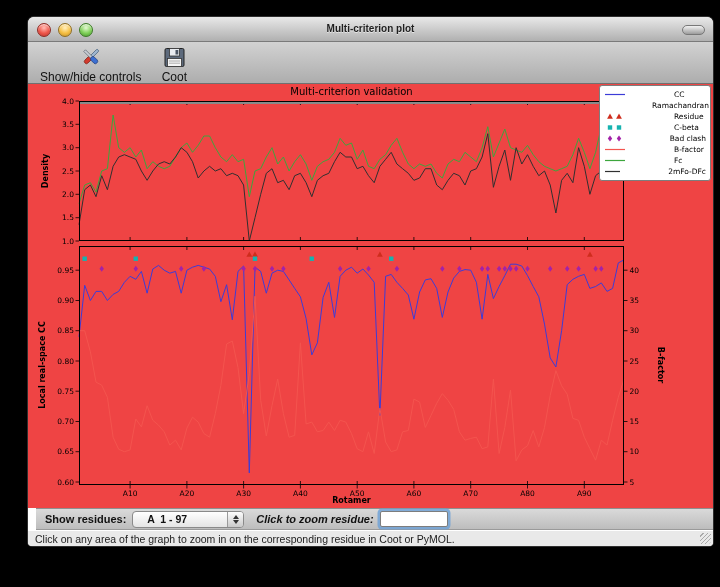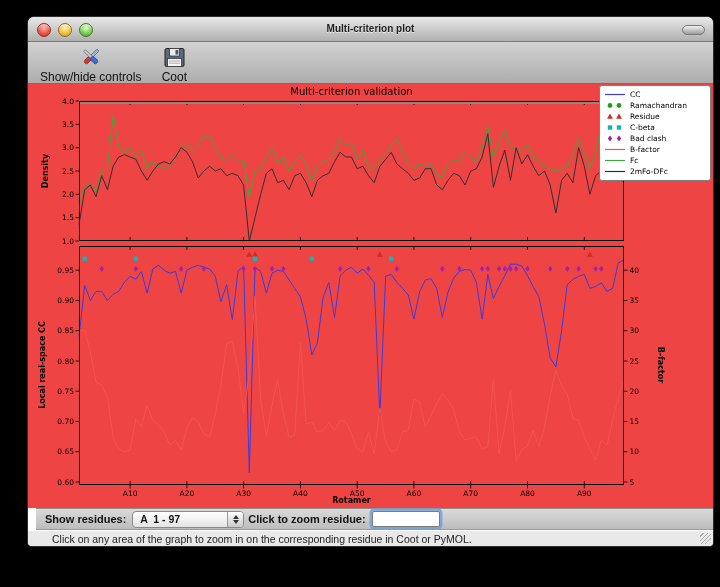--- a/index.html
+++ b/index.html
@@ -17,31 +17,31 @@
   .tbitem{display:flex;flex-direction:column;align-items:center;gap:1px;font-size:12px;color:#111;}
   .tbicon{width:26px;height:24px;display:flex;align-items:center;justify-content:center;}
   .canvas{position:absolute;left:0;top:67px;width:685px;height:424px;background:#ef4444;overflow:hidden;}
   .plot-title{position:absolute;left:51px;top:2px;width:545px;text-align:center;font-family:"DejaVu Sans",sans-serif;font-size:10px;color:#000;}
   .vlabel{position:absolute;white-space:nowrap;font-family:"DejaVu Sans",sans-serif;font-size:8px;font-weight:bold;color:#000;}
   .xlabel{position:absolute;left:51px;top:412px;width:545px;text-align:center;font-family:"DejaVu Sans",sans-serif;font-size:8px;font-weight:bold;color:#000;}
   svg.axes{position:absolute;overflow:visible;}
   svg.axes text{font-family:"DejaVu Sans",sans-serif;font-size:7.5px;fill:#000;}
   .legend{position:absolute;left:571px;top:1px;width:112px;background:#fff;border:1px solid #7d7d7d;border-radius:3px;padding:3px 4px;box-sizing:border-box;}
   .legend-row{display:flex;align-items:center;gap:4px;height:11px;}
-  .legend-row span{font-family:"DejaVu Sans",sans-serif;font-size:7.5px;color:#000;white-space:nowrap;}
+  .legend-row span{font-family:"DejaVu Sans",sans-serif;font-size:7.5px;color:#000;white-space:nowrap;margin-left:44px;}
   .controlsbar{position:absolute;left:8px;top:491px;right:0;height:22px;background:linear-gradient(#dadada,#bdbdbd);border-top:1px solid #8f8f8f;border-bottom:1px solid #9a9a9a;display:flex;align-items:center;padding-left:9px;box-sizing:border-box;font-size:11px;font-weight:bold;color:#111;}
   .dropdown{margin-left:6px;width:112px;height:17px;background:linear-gradient(#ffffff,#e4e4e4);border:1px solid #8a8a8a;border-radius:4px;display:flex;align-items:center;box-sizing:border-box;overflow:hidden;}
-  .dropdown .val{flex:1;font-size:10.5px;font-weight:bold;color:#111;padding-left:7px;white-space:pre;}
+  .dropdown .val{flex:1;font-size:10.5px;font-weight:bold;color:#111;padding-left:14px;white-space:pre;}
   .stepper{width:15px;height:100%;border-left:1px solid #9a9a9a;background:linear-gradient(#fdfdfd,#cacaca);display:flex;flex-direction:column;align-items:center;justify-content:center;gap:1px;}
   .arr{width:0;height:0;border-left:3.5px solid transparent;border-right:3.5px solid transparent;}
   .arr.up{border-bottom:4px solid #333;}
   .arr.dn{border-top:4px solid #333;}
-  .zoomlabel{margin-left:4px;}
+  .zoomlabel{margin-left:12px;font-style:italic;}
   .zoominput{margin-left:6px;width:60px;height:14px;border:1px solid #7d7d7d;border-radius:2px;box-shadow:0 0 0 2.5px rgba(108,160,215,.8);font-size:11px;padding:0 3px;outline:none;}
-  .statusbar{position:absolute;left:0;top:514px;right:0;height:15px;background:#e9e9e9;border-radius:0 0 4px 4px;display:flex;align-items:center;padding-left:24px;box-sizing:border-box;font-size:10.5px;color:#222;}
+  .statusbar{position:absolute;left:0;top:514px;right:0;height:15px;background:#e9e9e9;border-radius:0 0 4px 4px;display:flex;align-items:center;padding-left:7px;box-sizing:border-box;font-size:10.5px;color:#222;}
   .grip{position:absolute;right:2px;bottom:2px;width:11px;height:11px;background:repeating-linear-gradient(135deg,transparent 0 2px,#aaa 2px 3px);border-radius:0 0 4px 0;}
 </style>
 </head>
 <body>
 
 <div class="window">
   <div class="titlebar">
     <div class="traffic">
       <div class="light l-red"></div>
       <div class="light l-yellow"></div>

